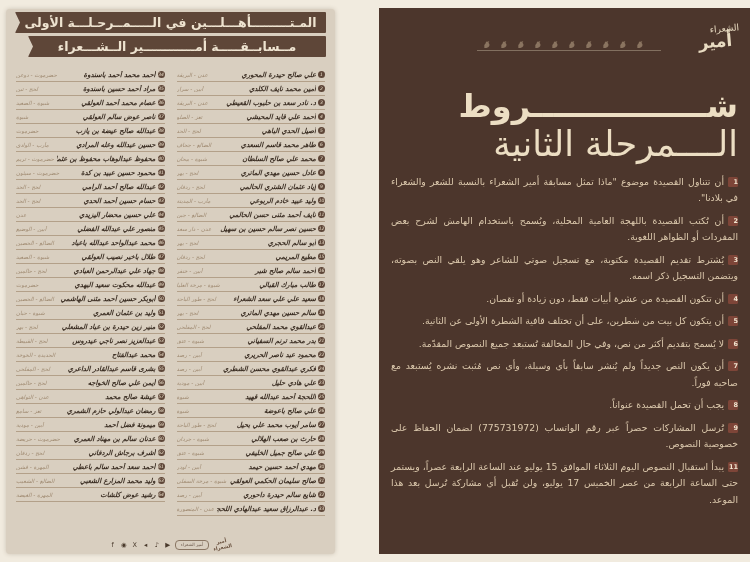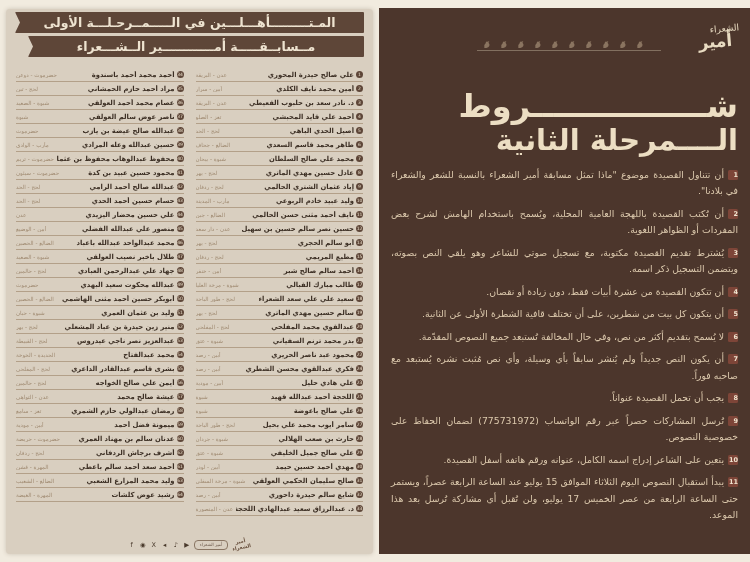--- a/index.html
+++ b/index.html
@@ -1,44 +1,44 @@
 <!DOCTYPE html>
 <html lang="ar"><head>
 <meta charset="utf-8">
 <style>
   html,body{margin:0;padding:0;}
   body{width:750px;height:562px;background:#f1ebdf;font-family:"DejaVu Sans",sans-serif;overflow:hidden;position:relative;}
   .canvas{position:absolute;inset:0;}
 
   
-  .left-page{position:absolute;left:6px;top:9px;width:367px;height:545px;background:#d9cfc0;border-radius:4px;box-shadow:0 0 4px rgba(90,70,50,.25);}
+  .left-page{position:absolute;left:6px;top:9px;width:329px;height:545px;background:#d9cfc0;border-radius:4px;box-shadow:0 0 4px rgba(90,70,50,.25);}
   .banner{background:#5e4638;color:#eee3d0;font-weight:bold;font-size:12.5px;height:21px;line-height:21px;text-align:center;margin:0 9px 3px 9px;border-radius:1px;clip-path:polygon(0 0,100% 0,100% 100%,0 100%,5px 50%);direction:rtl;white-space:nowrap;overflow:hidden;}
   .banner.b1{margin-top:3px;}
   .banner.b2{margin-left:22px;}
   .list{display:flex;direction:rtl;gap:12px;padding:0 10px;margin-top:11px;}
-  .col{flex:1;min-width:0;}
+  .col{flex:1;min-width:0;font-style:italic;}
   .row{display:flex;direction:rtl;align-items:center;height:14px;box-sizing:border-box;border-bottom:1px solid #b3a089;}
   .num{flex:0 0 7px;width:7px;height:7px;border-radius:50%;background:#5e4638;color:#e9ddc8;font-size:4.5px;line-height:7px;text-align:center;margin-left:2px;}
   .nm{flex:1;font-size:6.8px;font-weight:bold;color:#3b2e23;white-space:nowrap;overflow:hidden;text-align:right;}
   .loc{flex:0 0 auto;max-width:62px;font-size:5.6px;color:#a08b72;white-space:nowrap;overflow:hidden;text-align:left;padding-right:3px;}
   .lp-footer{position:absolute;bottom:4px;left:0;right:0;display:flex;direction:ltr;justify-content:center;align-items:center;gap:3px;}
   .soc{font-size:6.5px;color:#4a3a2c;width:8px;text-align:center;line-height:8px;}
   .pill{border:1px solid #8a7663;border-radius:4px;font-size:4.3px;color:#6b584a;height:8px;line-height:8px;padding:0 5px;white-space:nowrap;}
   .stamp{font-size:5px;color:#6b5340;transform:rotate(-12deg);width:20px;line-height:1.1;text-align:center;font-weight:bold;}
 
   
   .right-page{position:absolute;left:379px;top:8px;width:371px;height:546px;background:#4c362c;color:#dcc9ad;}
   .brand-logo{position:absolute;top:16px;right:10px;text-align:right;color:#e9dcc2;transform:rotate(-5deg);}
   .brand-logo .l1{font-size:9px;letter-spacing:1px;}
   .brand-logo .l2{font-size:17px;font-weight:bold;margin-top:-3px;margin-right:8px;}
   .birds{position:absolute;top:31px;left:98px;width:172px;display:flex;align-items:flex-end;gap:9px;border-bottom:1px solid rgba(233,220,194,.35);padding:0 6px 1px 6px;}
   .bird{display:block;}
   .rp-title{margin-top:82px;padding:0 12px;direction:rtl;text-align:right;color:#ecdec3;}
   .t1{font-size:32px;font-weight:bold;line-height:1.05;white-space:nowrap;}
-  .t2{font-size:29px;font-weight:bold;line-height:1.15;white-space:nowrap;}
+  .t2{font-size:35px;font-weight:normal;line-height:1.15;white-space:nowrap;}
   .conds{margin-top:10px;padding:0 12px;direction:rtl;}
   .cond{font-size:9.3px;line-height:16.5px;text-align:justify;text-align-last:right;margin-bottom:6px;color:#dcc9ad;}
   .cnum{display:inline-block;width:10px;height:10px;line-height:10px;background:#7d4538;color:#f0e4cf;font-size:6.5px;text-align:center;border-radius:1.5px;margin-left:4px;vertical-align:1px;font-weight:bold;}
 </style>
 </head>
 <body>
 
 <div class="canvas">
 
   <div class="left-page">
@@ -244,21 +244,21 @@
       <div class="col">
 
           <div class="row">
             <span class="num">34</span>
             <span class="nm">أحمد محمد أحمد باسندوة</span>
             <span class="loc">حضرموت - دوعن</span>
           </div>
 
           <div class="row">
             <span class="num">35</span>
-            <span class="nm">مراد أحمد حازم الحمشاني</span>
+            <span class="nm">مراد أحمد حسين باسندوة</span>
             <span class="loc">لحج - تبن</span>
           </div>
 
           <div class="row">
             <span class="num">36</span>
             <span class="nm">عصام محمد أحمد العولقي</span>
             <span class="loc">شبوة - الصعيد</span>
           </div>
 
           <div class="row">
@@ -531,23 +531,20 @@
         </div>
 
         <div class="cond">
           <span class="cnum">8</span><span>يجب أن تحمل القصيدة عنواناً.</span>
         </div>
 
         <div class="cond">
           <span class="cnum">9</span><span>تُرسل المشاركات حصراً عبر رقم الواتساب (775731972) لضمان الحفاظ على خصوصية النصوص.</span>
         </div>
 
-        <div class="cond">
-          <span class="cnum">10</span><span>يتعين على الشاعر إدراج اسمه الكامل، عنوانه ورقم هاتفه أسفل القصيدة.</span>
-        </div>
 
         <div class="cond">
           <span class="cnum">11</span><span>يبدأ استقبال النصوص اليوم الثلاثاء الموافق 15 يوليو عند الساعة الرابعة عصراً، ويستمر حتى الساعة الرابعة من عصر الخميس 17 يوليو، ولن تُقبل أي مشاركة تُرسل بعد هذا الموعد.</span>
         </div>
       </div>
   </div>
 
 </div>
 
 </body></html>

